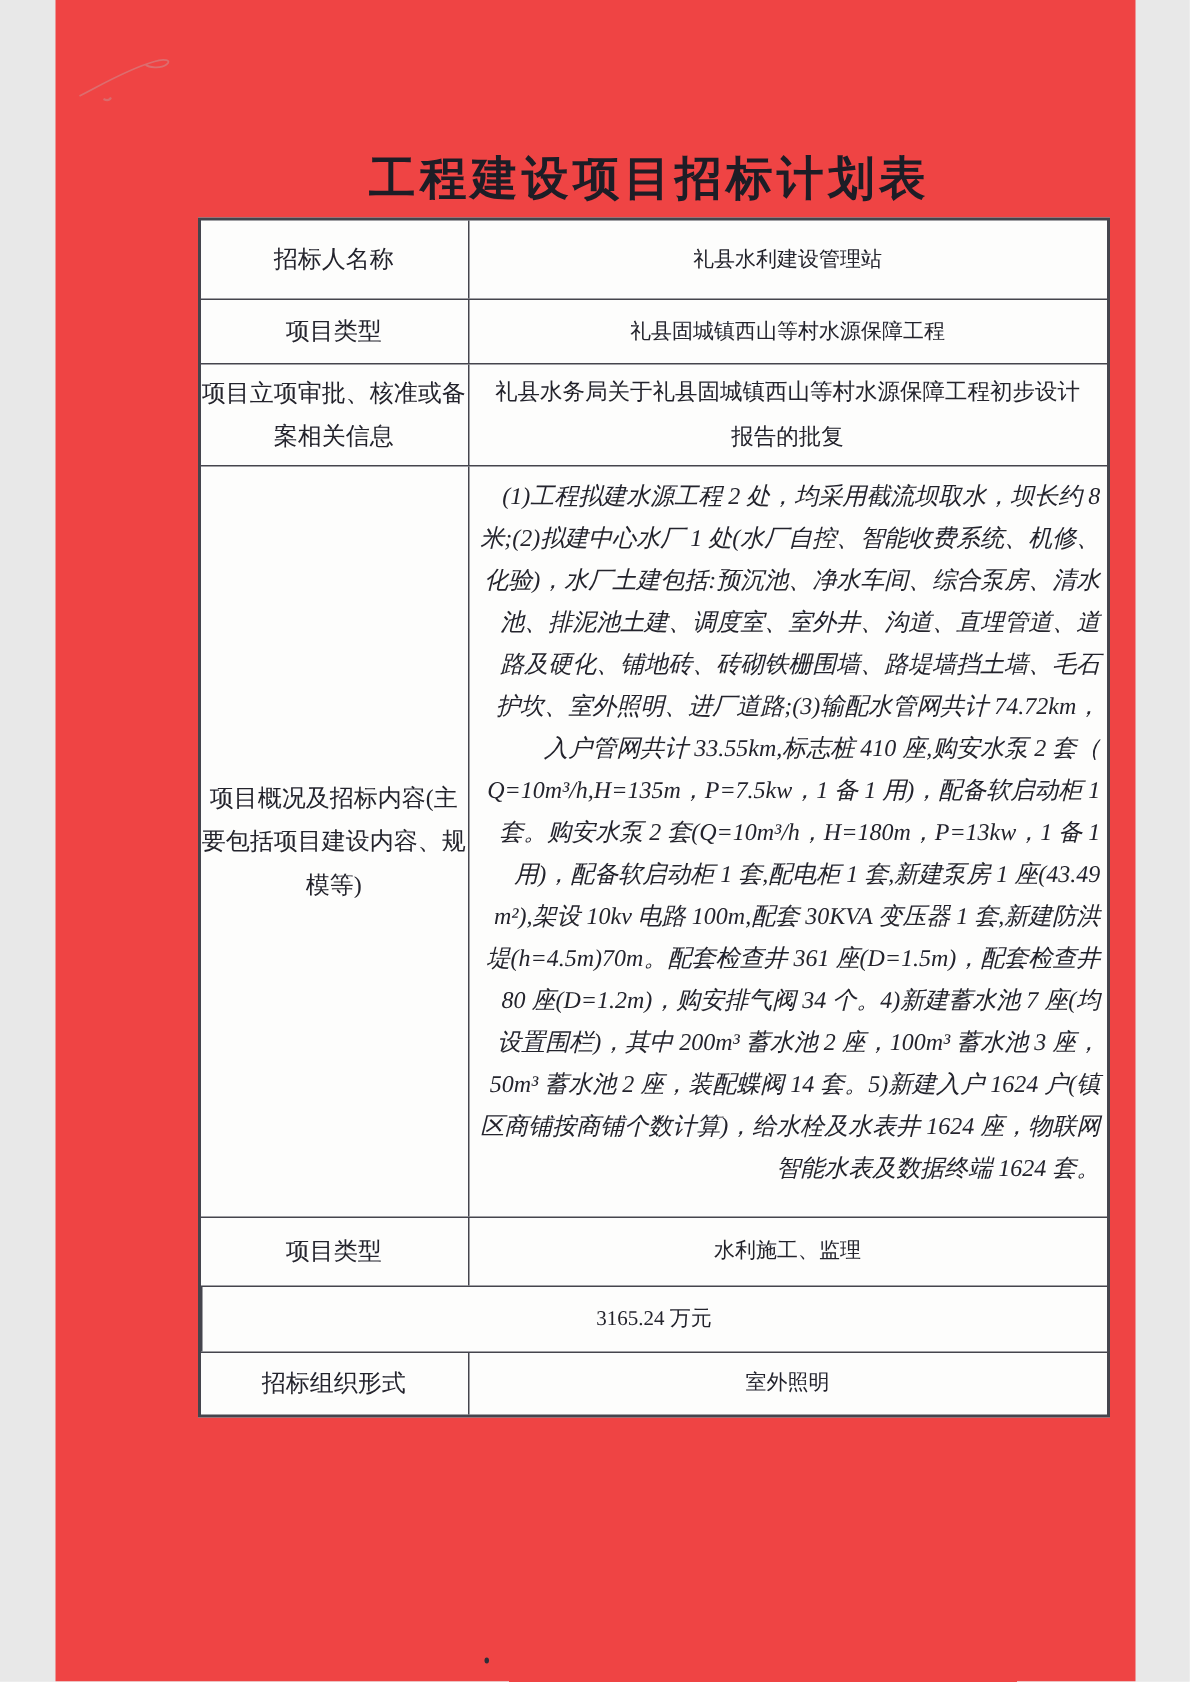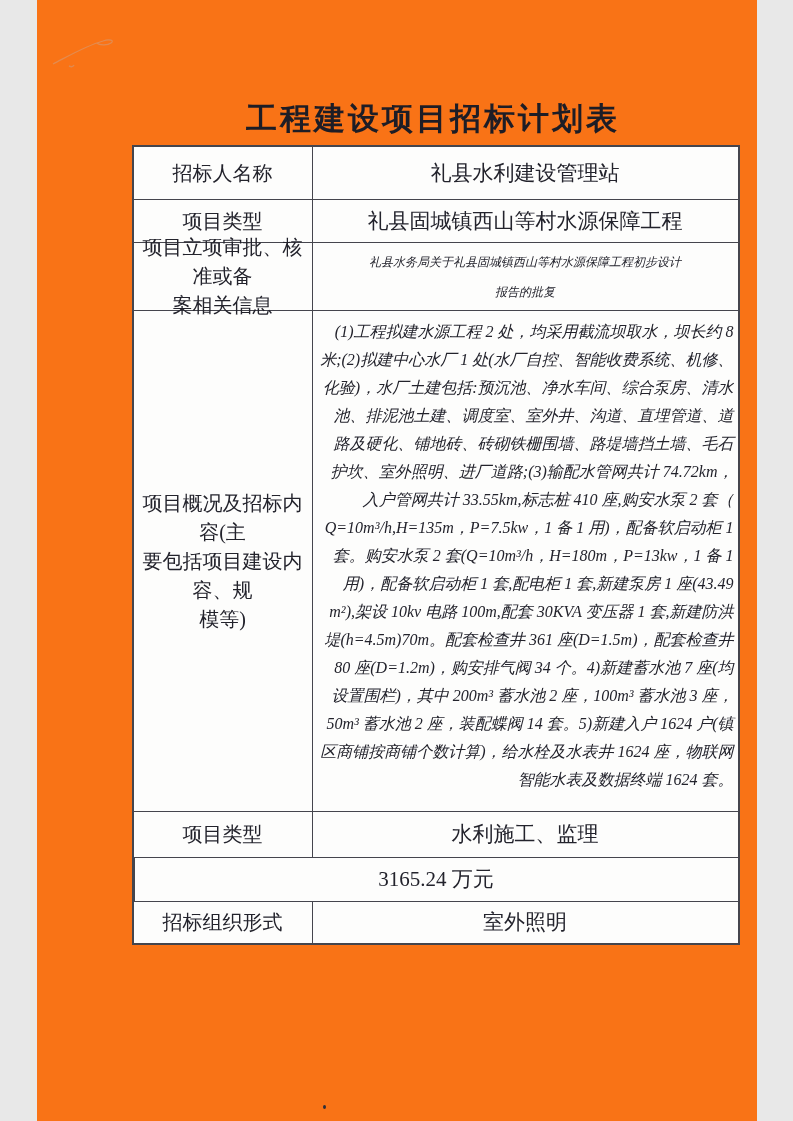--- a/index.html
+++ b/index.html
@@ -5,21 +5,21 @@
   html, body {
     margin: 0;
     padding: 0;
     background: #e8e8e8;
   }
   .page {
     position: relative;
     width: 720px;
     height: 1121px;
     margin: 0 auto;
-    background: #f97316;
+    background: #ef4444;
     font-family: "Liberation Serif", "DejaVu Serif", serif;
     color: #23232c;
     overflow: hidden;
   }
   .doc-title {
     position: absolute;
     top: 98px;
     left: 0;
     width: 793px;
     text-align: center;
@@ -47,42 +47,42 @@
   .cell {
     box-sizing: border-box;
   }
   .label-cell {
     width: 178px;
     flex: 0 0 178px;
     display: flex;
     align-items: center;
     justify-content: center;
     text-align: center;
-    font-size: 20px;
+    font-size: 16px;
     line-height: 29px;
     white-space: pre-line;
     padding: 0 1px;
   }
   .value-cell {
     flex: 1 1 auto;
     border-left: 1.5px solid #45454d;
     display: flex;
     align-items: center;
     justify-content: center;
     text-align: center;
-    font-size: 21px;
+    font-size: 14px;
     line-height: 29px;
     white-space: pre-line;
     padding: 0 3px;
   }
   .r1 { height: 52px; }
   .r2 { height: 42px; }
   .r3 { height: 43px; }
   .r4 { height: 67px; }
-  .r4 .value-cell { font-size: 12px; line-height: 30px; font-style: italic; }
+  .r4 .value-cell { font-size: 15px; line-height: 30px; }
   .r5 { height: 500px; }
   .r5 .value-cell {
     display: block;
     text-align: right;
     font-size: 16px;
     line-height: 28px;
     padding: 7px 4px 0 7px;
     overflow: hidden;
     word-break: normal;
     overflow-wrap: break-word;

